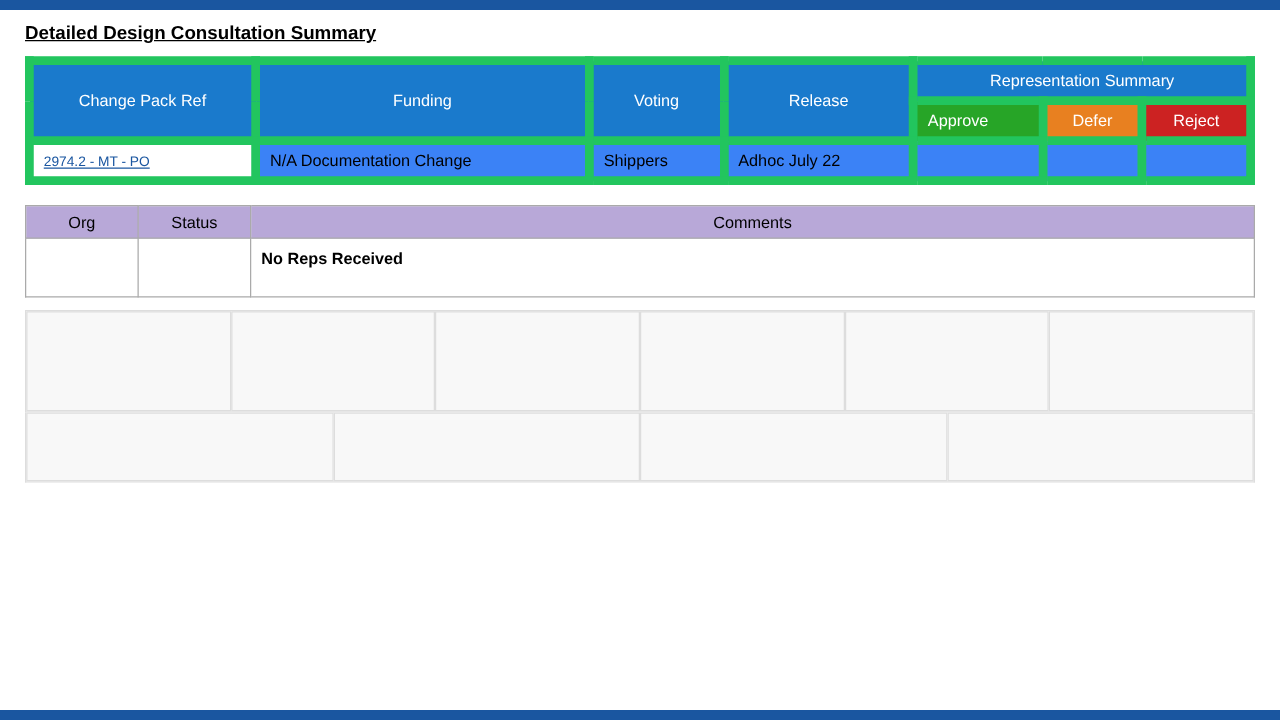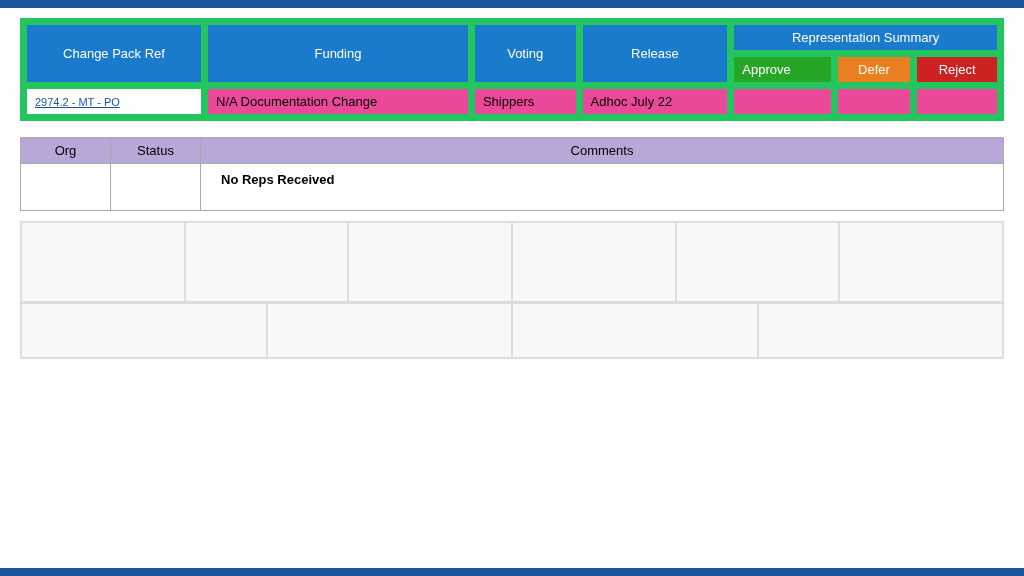--- a/index.html
+++ b/index.html
@@ -111,34 +111,34 @@
     }
 
     .link-cell a {
       color: #1a56a0;
       text-decoration: underline;
       font-size: 11px;
     }
 
     .data-cell {
       font-size: 13px;
-      background: #ec4899;
+      background: #3b82f6;
     }
 
     
     .detail-table {
       width: 100%;
       border-collapse: collapse;
       border: 1px solid #aaa;
     }
 
     .detail-table th,
     .detail-table td {
       border: 1px solid #aaa;
-      padding: 5px 20px;
+      padding: 5px 8px;
       font-size: 13px;
     }
 
     .detail-header {
       background: #b8a8d8;
       color: #000;
       font-weight: normal;
     }
 
     .detail-data-row td {
@@ -183,20 +183,21 @@
     }
   </style>
 </head>
 <body>
 
 <div class="top-bar"></div>
 
 <div class="content-area">
 
 
+  <h2 class="section-heading">Detailed Design Consultation Summary</h2>
 
   <table class="summary-table">
     <thead>
       <tr class="header-row-1">
         <th class="header-blue" rowspan="2">Change Pack Ref</th>
         <th class="header-blue" rowspan="2">Funding</th>
         <th class="header-blue" rowspan="2">Voting</th>
         <th class="header-blue" rowspan="2">Release</th>
         <th class="rep-summary-header" colspan="3">Representation Summary</th>
       </tr>

